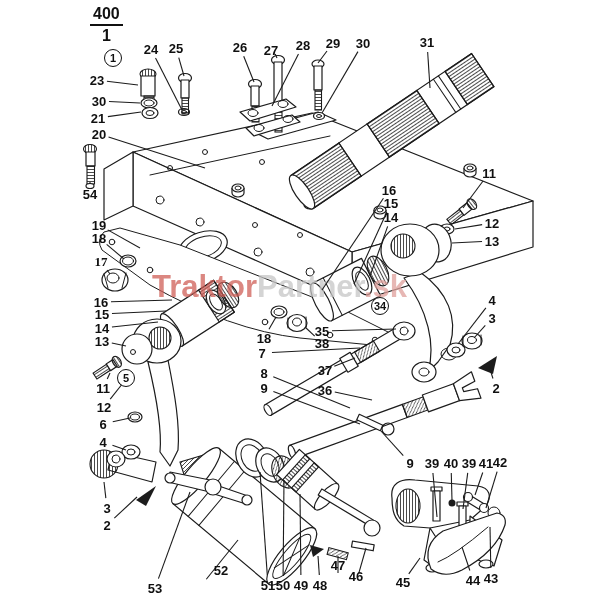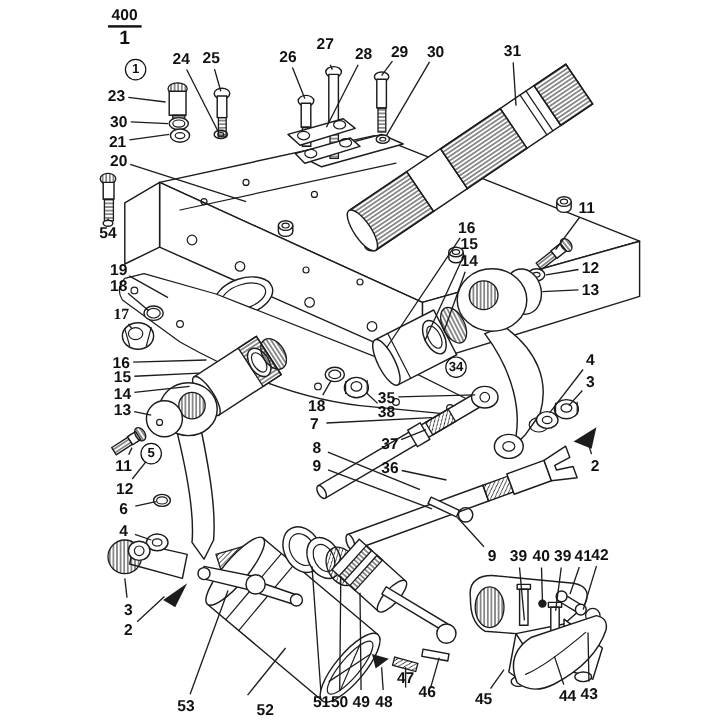--- a/index.html
+++ b/index.html
@@ -13,21 +13,21 @@
   #wm-gray{color:#c6c6c6;}
   #wm-suffix{color:#dfa09b;}
   #leads{position:absolute;left:0;top:0;z-index:4;pointer-events:none;}
   #leads line{stroke:#1c1c1c;stroke-width:1.1;}
   #callouts{position:absolute;left:0;top:0;width:600px;height:600px;z-index:5;pointer-events:none;}
   .callout{position:absolute;transform:translate(-50%,-50%);font-weight:bold;font-size:13px;
            color:#101010;white-space:nowrap;}
   .callout.circled{border:1.4px solid #101010;border-radius:50%;width:16px;height:16px;
            display:flex;align-items:center;justify-content:center;font-size:11px;background:#fff;}
   #figref{position:absolute;left:90px;top:5px;z-index:5;text-align:center;color:#101010;}
-  #figref .fr-num{font-size:13px;font-weight:bold;border-bottom:2.5px solid #101010;padding:0 3px 1px;}
+  #figref .fr-num{font-size:16px;font-weight:bold;border-bottom:2.5px solid #101010;padding:0 3px 1px;}
   #figref .fr-den{font-size:16px;font-weight:bold;padding-top:1px;}
   
   .ln{fill:none;stroke:#1c1c1c;stroke-width:1.2;stroke-linejoin:round;stroke-linecap:round;}
   .fw{fill:#fff;stroke:#1c1c1c;stroke-width:1.2;stroke-linejoin:round;}
   .ph{fill:url(#pH);stroke:#1c1c1c;stroke-width:1.1;}
   .pv{fill:url(#pV);stroke:#1c1c1c;stroke-width:1.1;}
   .pd{fill:url(#pD);stroke:#1c1c1c;stroke-width:1.1;}
   .fb{fill:#1c1c1c;stroke:none;}
   .thin{stroke-width:1;}
 </style>
@@ -332,20 +332,23 @@
       <circle class="fb" cx="452" cy="503" r="3.5"></circle>
       <path class="fw" d="M468,494 L486,505 L482,511 L464,500 Z"></path>
       <circle class="fw" cx="468" cy="497" r="4.5"></circle>
       <circle class="fw" cx="484" cy="508" r="4.5"></circle>
       <circle class="ln thin" cx="494" cy="513" r="6"></circle>
       <path class="fw" d="M431,569 Q421,545 443,531 L497,513 Q507,515 505,525 Q496,552 462,570 Q444,579 431,569 Z"></path>
       <path class="ln thin" d="M438,562 Q455,555 488,527"></path>
     </g>
   </svg>
 
+  <div id="watermark">
+    <span id="wm-red">Traktor</span><span id="wm-gray">Partner</span><span id="wm-suffix">.sk</span>
+  </div>
 
   <svg id="leads" width="600" height="600">
       <line x1="106.92645877550527" y1="81.2105437531104" x2="138" y2="85"></line>
       <line x1="108.98812351124897" y1="101.4872255371341" x2="140" y2="103"></line>
       <line x1="107.9040489536549" y1="116.61803968088536" x2="141" y2="112"></line>
       <line x1="108.52215316531975" y1="137.05427554359312" x2="205" y2="168"></line>
       <line x1="90" y1="184" x2="90" y2="182"></line>
       <line x1="107.7214304111361" y1="229.89250974283246" x2="140" y2="248"></line>
       <line x1="106.6570486478961" y1="244.43192086423272" x2="124" y2="259"></line>
       <line x1="107" y1="270" x2="110" y2="274"></line>
@@ -420,21 +423,21 @@
       <div class="callout" style="left: 103px; top: 388px;">11</div>
       <div class="callout" style="left: 104px; top: 407px;">12</div>
       <div class="callout circled" style="left: 126px; top: 378px;">5</div>
       <div class="callout" style="left: 103px; top: 424px;">6</div>
       <div class="callout" style="left: 103px; top: 442px;">4</div>
       <div class="callout" style="left: 107px; top: 508px;">3</div>
       <div class="callout" style="left: 107px; top: 525px;">2</div>
       <div class="callout" style="left: 151px; top: 49px;">24</div>
       <div class="callout" style="left: 176px; top: 48px; text-align: center;">25</div>
       <div class="callout" style="left: 240px; top: 47px;">26</div>
-      <div class="callout" style="left: 271px; top: 36px;">27</div>
+      <div class="callout" style="left: 271px; top: 50px;">27</div>
       <div class="callout" style="left: 303px; top: 45px;">28</div>
       <div class="callout" style="left: 333px; top: 43px;">29</div>
       <div class="callout" style="left: 363px; top: 43px;">30</div>
       <div class="callout" style="left: 427px; top: 42px;">31</div>
       <div class="callout" style="left: 489px; top: 173px;">11</div>
       <div class="callout" style="left: 492px; top: 223px;">12</div>
       <div class="callout" style="left: 492px; top: 241px;">13</div>
       <div class="callout" style="left: 389px; top: 190px;">16</div>
       <div class="callout" style="left: 391px; top: 203px;">15</div>
       <div class="callout" style="left: 391px; top: 217px;">14</div>
@@ -458,21 +461,21 @@
       <div class="callout" style="left: 500px; top: 462px;">42</div>
       <div class="callout" style="left: 491px; top: 578px;">43</div>
       <div class="callout" style="left: 473px; top: 580px;">44</div>
       <div class="callout" style="left: 403px; top: 582px;">45</div>
       <div class="callout" style="left: 356px; top: 555px; margin-top: 21px;">46</div>
       <div class="callout" style="left: 338px; top: 565px;">47</div>
       <div class="callout" style="left: 320px; top: 585px;">48</div>
       <div class="callout" style="left: 301px; top: 585px;">49</div>
       <div class="callout" style="left: 283px; top: 585px;">50</div>
       <div class="callout" style="left: 268px; top: 585px;">51</div>
-      <div class="callout" style="left: 200px; top: 591px; padding-left: 42px;">52</div>
+      <div class="callout" style="left: 200px; top: 570px; padding-left: 42px;">52</div>
       <div class="callout" style="left: 155px; top: 588px;">53</div>
     </div>
 
   <div id="figref">
     <div class="fr-num">400</div>
     <div class="fr-den">1</div>
   </div>
 </div>
 
 </body></html>

